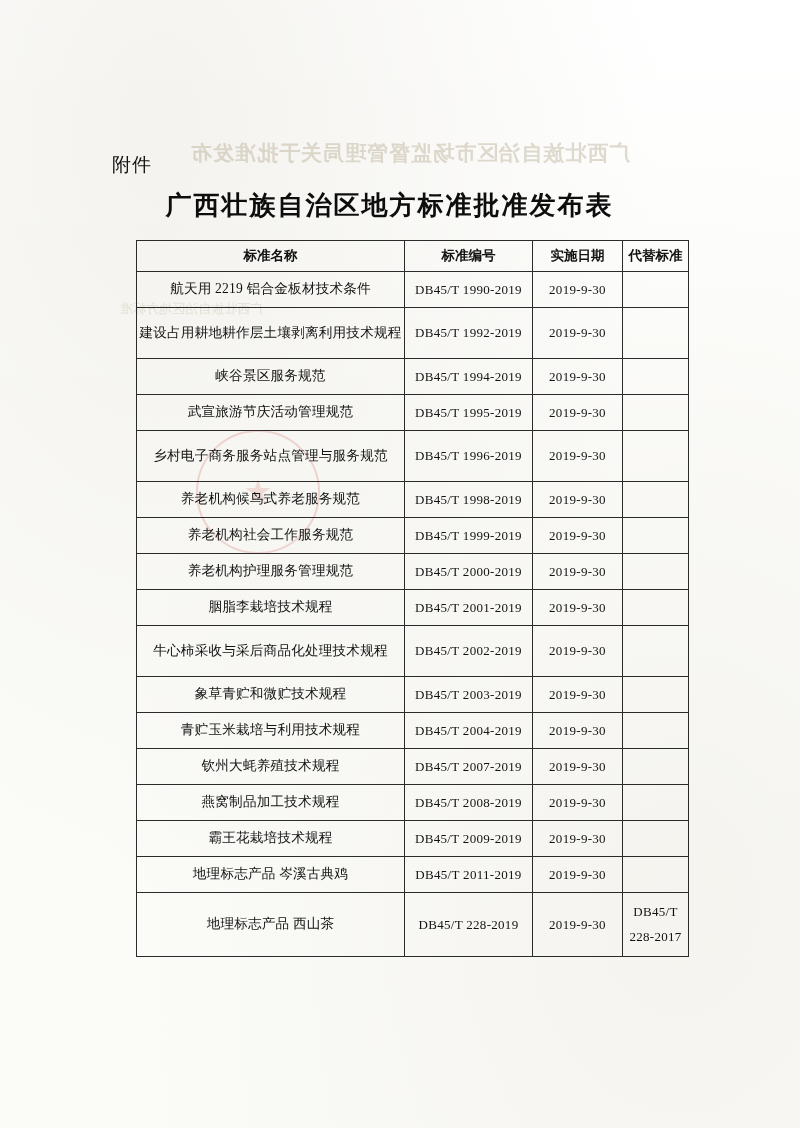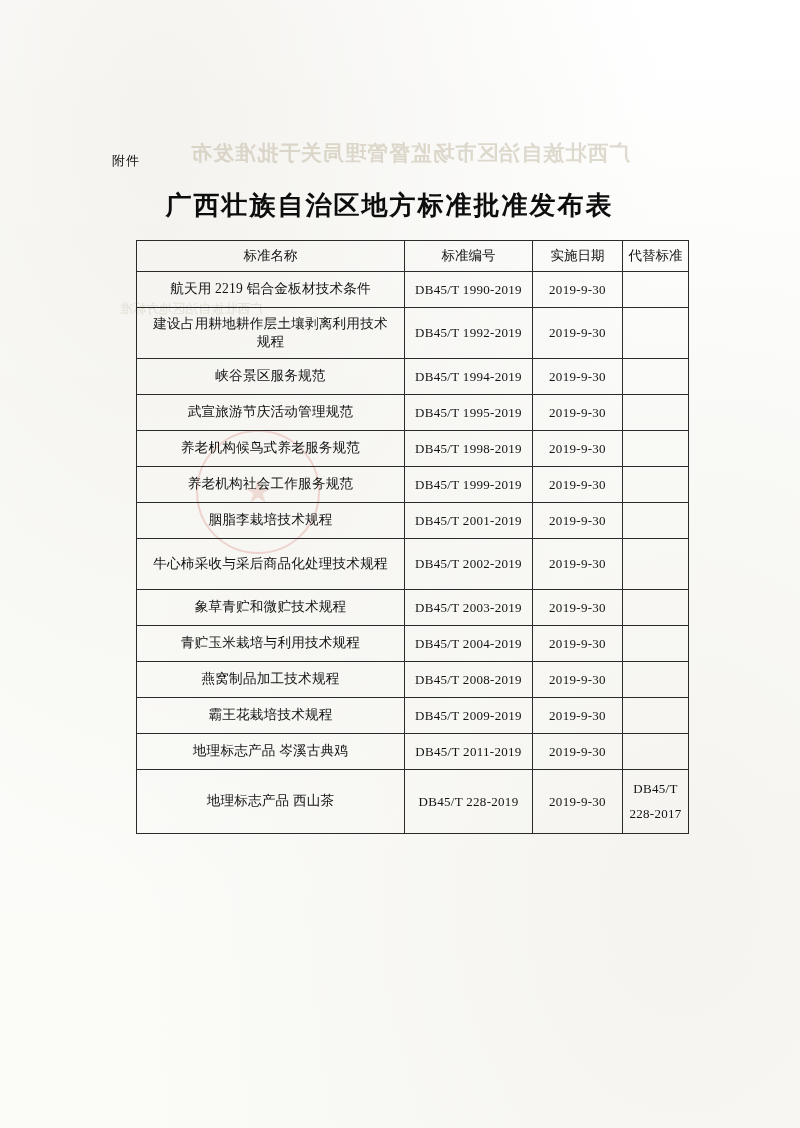--- a/index.html
+++ b/index.html
@@ -83,21 +83,21 @@
     margin: -13px 0 0 -13px;
     background:
       linear-gradient(45deg, rgba(198,72,60,0.16), rgba(198,72,60,0.16));
     clip-path: polygon(50% 0%, 61% 35%, 98% 35%, 68% 57%, 79% 91%, 50% 70%, 21% 91%, 32% 57%, 2% 35%, 39% 35%);
   }
 
   .attachment-label {
     position: absolute;
     left: 112px;
     top: 152px;
-    font-size: 13px;
+    font-size: 19px;
     letter-spacing: 1px;
     color: #111;
   }
 
   .doc-title {
     position: absolute;
     left: 0;
     top: 188px;
     width: 779px;
     text-align: center;
@@ -124,28 +124,28 @@
   table.std-table th,
   table.std-table td {
     border: 1px solid #2b2b2b;
     padding: 3px 4px;
     text-align: center;
     vertical-align: middle;
     line-height: 1.35;
     font-weight: normal;
   }
   table.std-table thead th {
-    font-weight: normal;
+    font-weight: bold;
     height: 24px;
     font-size: 13.5px;
   }
   table.std-table td.name-cell {
     font-size: 13.6px;
     letter-spacing: 0.2px;
-    padding: 4px 16px;
+    padding: 4px 2px;
     font-family: Liberation Serif, serif;
   }
   table.std-table td.code-cell,
   table.std-table td.date-cell,
   table.std-table td.repl-cell {
     font-size: 13px;
     letter-spacing: 0.3px;
   }
   table.std-table td.repl-cell {
     line-height: 1.9;
@@ -207,29 +207,41 @@
             <td class="code-cell">DB45/T 1994-2019</td>
             <td class="date-cell">2019-9-30</td>
             <td class="repl-cell"></td>
           </tr>
           <tr class="row-normal">
             <td class="name-cell">武宣旅游节庆活动管理规范</td>
             <td class="code-cell">DB45/T 1995-2019</td>
             <td class="date-cell">2019-9-30</td>
             <td class="repl-cell"></td>
           </tr>
+          <tr class="row-tall">
+            <td class="name-cell">乡村电子商务服务站点管理与服务规范</td>
+            <td class="code-cell">DB45/T 1996-2019</td>
+            <td class="date-cell">2019-9-30</td>
+            <td class="repl-cell"></td>
+          </tr>
           <tr class="row-normal">
             <td class="name-cell">养老机构候鸟式养老服务规范</td>
             <td class="code-cell">DB45/T 1998-2019</td>
             <td class="date-cell">2019-9-30</td>
             <td class="repl-cell"></td>
           </tr>
           <tr class="row-normal">
             <td class="name-cell">养老机构社会工作服务规范</td>
             <td class="code-cell">DB45/T 1999-2019</td>
+            <td class="date-cell">2019-9-30</td>
+            <td class="repl-cell"></td>
+          </tr>
+          <tr class="row-normal">
+            <td class="name-cell">养老机构护理服务管理规范</td>
+            <td class="code-cell">DB45/T 2000-2019</td>
             <td class="date-cell">2019-9-30</td>
             <td class="repl-cell"></td>
           </tr>
           <tr class="row-normal">
             <td class="name-cell">胭脂李栽培技术规程</td>
             <td class="code-cell">DB45/T 2001-2019</td>
             <td class="date-cell">2019-9-30</td>
             <td class="repl-cell"></td>
           </tr>
           <tr class="row-tall">
@@ -240,20 +252,26 @@
           </tr>
           <tr class="row-normal">
             <td class="name-cell">象草青贮和微贮技术规程</td>
             <td class="code-cell">DB45/T 2003-2019</td>
             <td class="date-cell">2019-9-30</td>
             <td class="repl-cell"></td>
           </tr>
           <tr class="row-normal">
             <td class="name-cell">青贮玉米栽培与利用技术规程</td>
             <td class="code-cell">DB45/T 2004-2019</td>
+            <td class="date-cell">2019-9-30</td>
+            <td class="repl-cell"></td>
+          </tr>
+          <tr class="row-normal">
+            <td class="name-cell">钦州大蚝养殖技术规程</td>
+            <td class="code-cell">DB45/T 2007-2019</td>
             <td class="date-cell">2019-9-30</td>
             <td class="repl-cell"></td>
           </tr>
           <tr class="row-normal">
             <td class="name-cell">燕窝制品加工技术规程</td>
             <td class="code-cell">DB45/T 2008-2019</td>
             <td class="date-cell">2019-9-30</td>
             <td class="repl-cell"></td>
           </tr>
           <tr class="row-normal">

